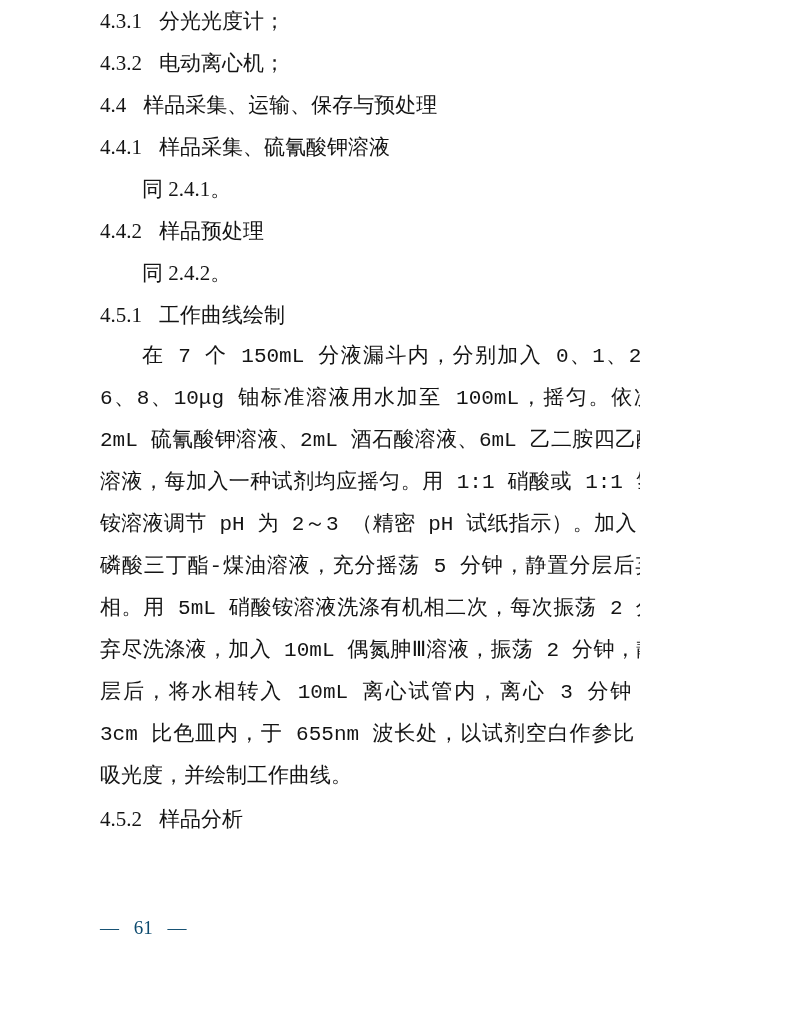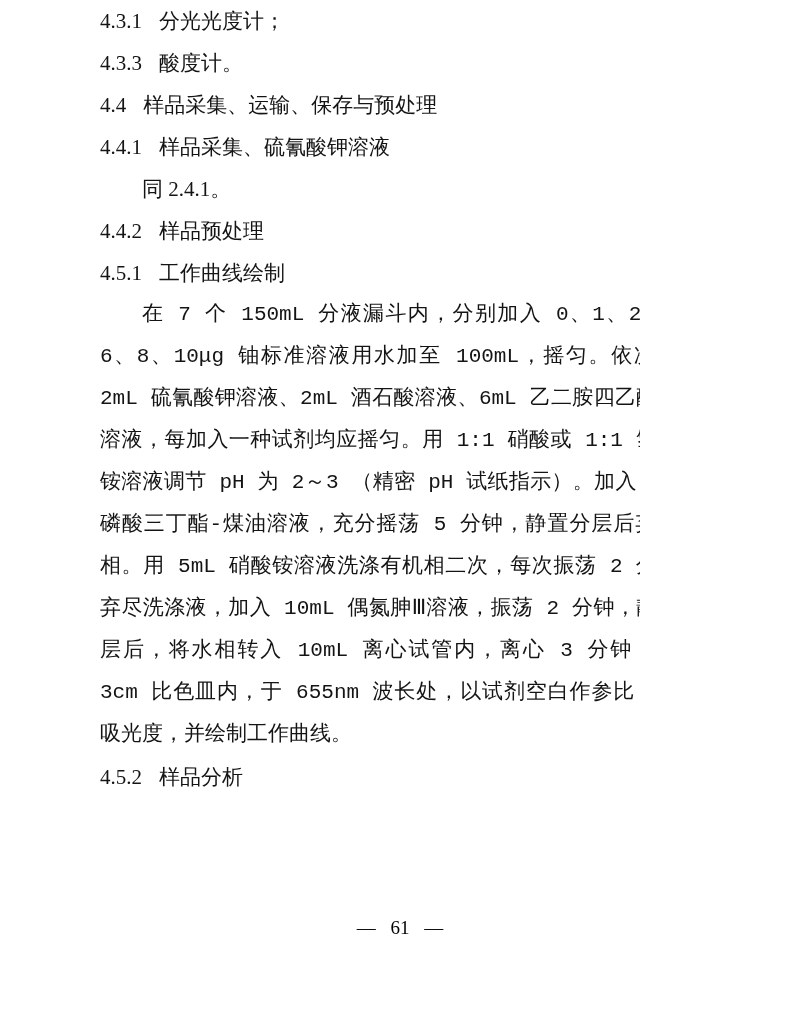--- a/index.html
+++ b/index.html
@@ -28,46 +28,47 @@
     text-align: justify;
     text-justify: inter-ideograph;
     text-indent: 42px;
     font-family: Liberation Mono, monospace;
   }
   .footer {
     position: absolute;
     left: 100px;
     top: 916px;
     width: 600px;
-    text-align: center;
+    text-align: left;
     font-size: 19px;
     line-height: 24px;
-    color: #000000;
+    color: #0c4a6e;
     word-spacing: 10px;
   }
 </style>
 </head>
 <body>
 
 <div class="page">
   <div class="content">
 
     <div class="line"><span class="sec-num">4.3.1</span><span>分光光度计；</span></div>
 
+    <div class="line"><span class="sec-num">4.3.2</span><span>电动离心机；</span></div>
 
-    <div class="line"><span class="sec-num">4.3.3</span><span>酸度计。</span></div>
 
     <div class="line"><span class="sec-num">4.4</span><span>样品采集、运输、保存与预处理</span></div>
 
     <div class="line"><span class="sec-num">4.4.1</span><span>样品采集、硫氰酸钾溶液</span></div>
 
     <div class="line indent">同 2.4.1。</div>
 
     <div class="line"><span class="sec-num">4.4.2</span><span>样品预处理</span></div>
 
+    <div class="line indent">同 2.4.2。</div>
 
 
     <div class="line"><span class="sec-num">4.5.1</span><span>工作曲线绘制</span></div>
 
     <p class="para">在 7 个 150mL 分液漏斗内，分别加入 0、1、2、4、6、8、10μg 铀标准溶液用水加至 100mL，摇匀。依次加入 2mL 硫氰酸钾溶液、2mL 酒石酸溶液、6mL 乙二胺四乙酸二钠溶液，每加入一种试剂均应摇匀。用 1:1 硝酸或 1:1 氢氧化铵溶液调节 pH 为 2～3 （精密 pH 试纸指示）。加入 10mL 磷酸三丁酯-煤油溶液，充分摇荡 5 分钟，静置分层后弃去水相。用 5mL 硝酸铵溶液洗涤有机相二次，每次振荡 2 分钟，弃尽洗涤液，加入 10mL 偶氮胂Ⅲ溶液，振荡 2 分钟，静置分层后，将水相转入 10mL 离心试管内，离心 3 分钟，移入 3cm 比色皿内，于 655nm 波长处，以试剂空白作参比，测定吸光度，并绘制工作曲线。</p>
 
     <div class="line"><span class="sec-num">4.5.2</span><span>样品分析</span></div>
 
   </div>
 

